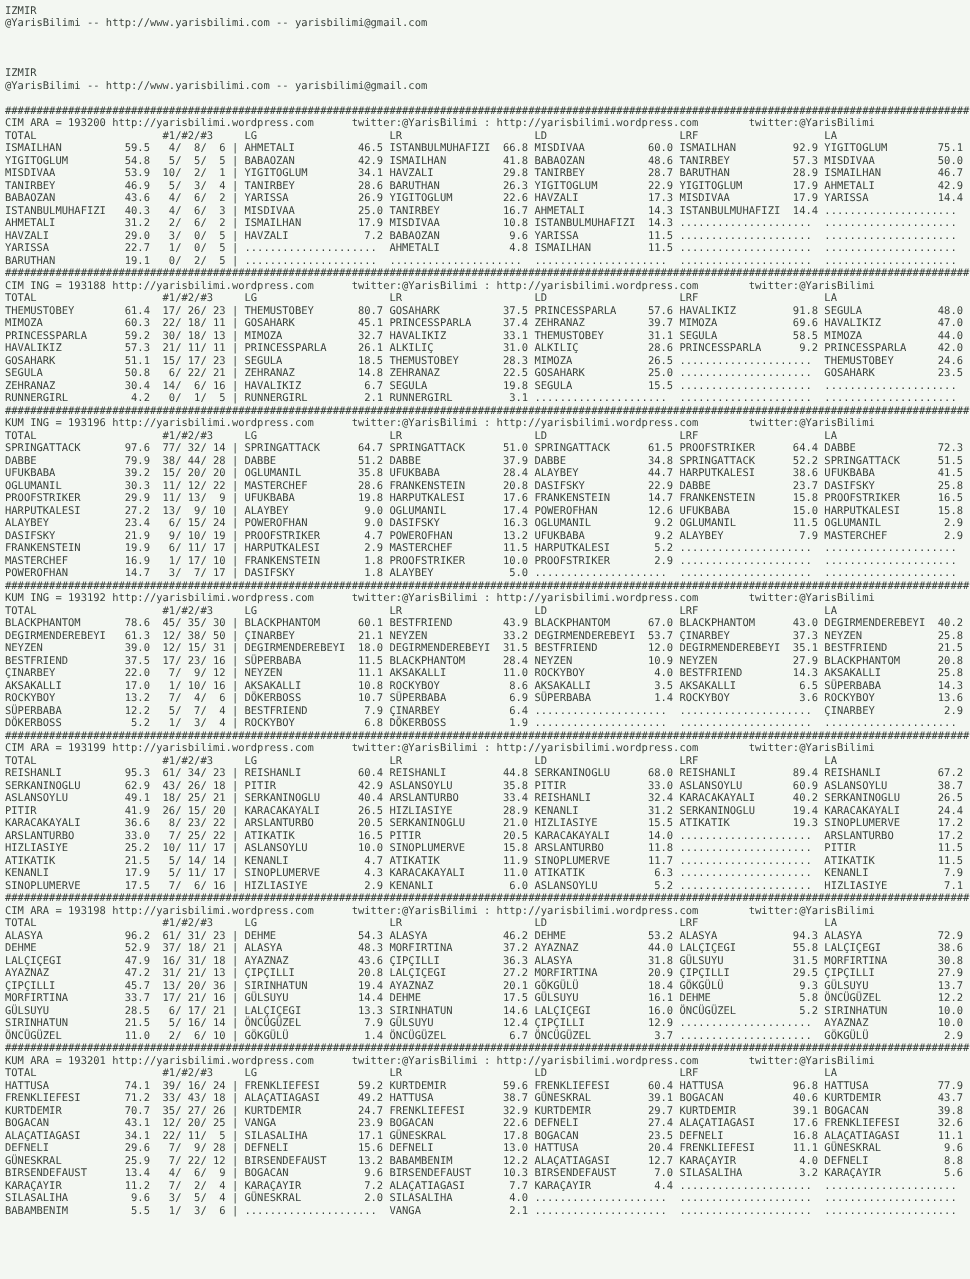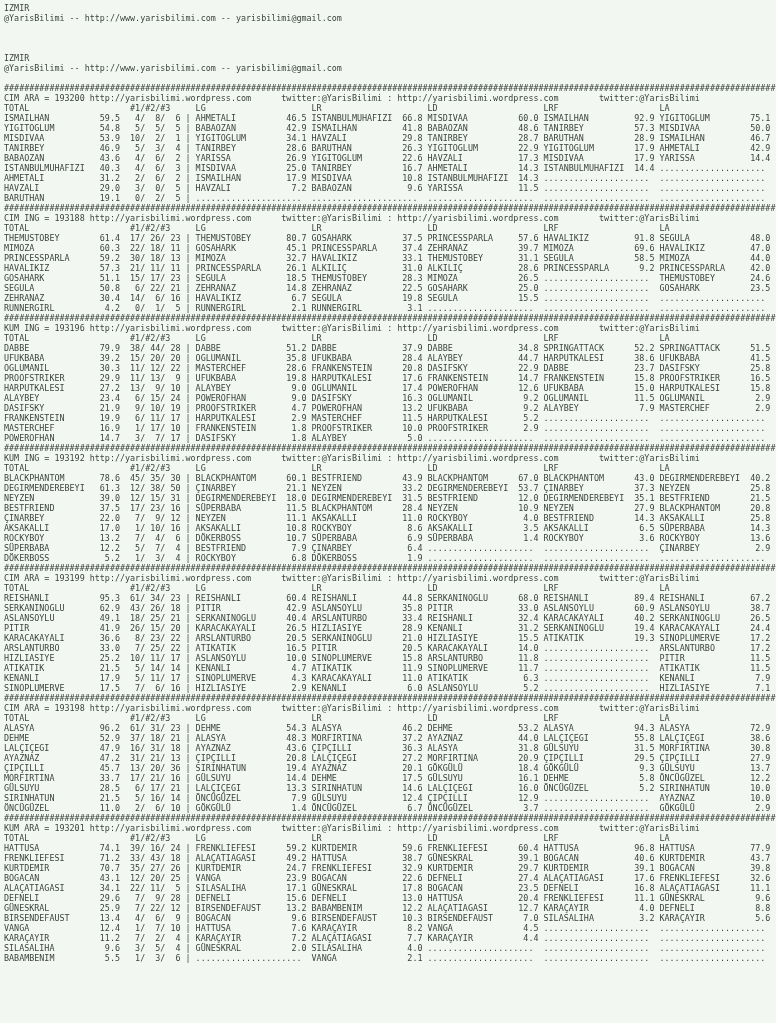--- a/index.html
+++ b/index.html
@@ -40,39 +40,41 @@
         <div class="line">CIM ARA = 193200 http://yarisbilimi.wordpress.com      twitter:@YarisBilimi : http://yarisbilimi.wordpress.com        twitter:@YarisBilimi</div>
         <div class="line">TOTAL                    #1/#2/#3     LG                     LR                     LD                     LRF                    LA</div>
         <div class="line">ISMAILHAN          59.5   4/  8/  6 | AHMETALI          46.5 ISTANBULMUHAFIZI  66.8 MISDIVAA          60.0 ISMAILHAN         92.9 YIGITOGLUM        75.1 </div>
         <div class="line">YIGITOGLUM         54.8   5/  5/  5 | BABAOZAN          42.9 ISMAILHAN         41.8 BABAOZAN          48.6 TANIRBEY          57.3 MISDIVAA          50.0 </div>
         <div class="line">MISDIVAA           53.9  10/  2/  1 | YIGITOGLUM        34.1 HAVZALI           29.8 TANIRBEY          28.7 BARUTHAN          28.9 ISMAILHAN         46.7 </div>
         <div class="line">TANIRBEY           46.9   5/  3/  4 | TANIRBEY          28.6 BARUTHAN          26.3 YIGITOGLUM        22.9 YIGITOGLUM        17.9 AHMETALI          42.9 </div>
         <div class="line">BABAOZAN           43.6   4/  6/  2 | YARISSA           26.9 YIGITOGLUM        22.6 HAVZALI           17.3 MISDIVAA          17.9 YARISSA           14.4 </div>
         <div class="line">ISTANBULMUHAFIZI   40.3   4/  6/  3 | MISDIVAA          25.0 TANIRBEY          16.7 AHMETALI          14.3 ISTANBULMUHAFIZI  14.4 .....................  </div>
         <div class="line">AHMETALI           31.2   2/  6/  2 | ISMAILHAN         17.9 MISDIVAA          10.8 ISTANBULMUHAFIZI  14.3 .....................  .....................  </div>
         <div class="line">HAVZALI            29.0   3/  0/  5 | HAVZALI            7.2 BABAOZAN           9.6 YARISSA           11.5 .....................  .....................  </div>
+        <div class="line">YARISSA            22.7   1/  0/  5 | .....................  AHMETALI           4.8 ISMAILHAN         11.5 .....................  .....................  </div>
         <div class="line">BARUTHAN           19.1   0/  2/  5 | .....................  .....................  .....................  .....................  .....................  </div>
       </div>
       <div>
         <div class="line">#########################################################################################################################################################</div>
         <div class="line">CIM ING = 193188 http://yarisbilimi.wordpress.com      twitter:@YarisBilimi : http://yarisbilimi.wordpress.com        twitter:@YarisBilimi</div>
         <div class="line">TOTAL                    #1/#2/#3     LG                     LR                     LD                     LRF                    LA</div>
         <div class="line">THEMUSTOBEY        61.4  17/ 26/ 23 | THEMUSTOBEY       80.7 GOSAHARK          37.5 PRINCESSPARLA     57.6 HAVALIKIZ         91.8 SEGULA            48.0 </div>
         <div class="line">MIMOZA             60.3  22/ 18/ 11 | GOSAHARK          45.1 PRINCESSPARLA     37.4 ZEHRANAZ          39.7 MIMOZA            69.6 HAVALIKIZ         47.0 </div>
         <div class="line">PRINCESSPARLA      59.2  30/ 18/ 13 | MIMOZA            32.7 HAVALIKIZ         33.1 THEMUSTOBEY       31.1 SEGULA            58.5 MIMOZA            44.0 </div>
         <div class="line">HAVALIKIZ          57.3  21/ 11/ 11 | PRINCESSPARLA     26.1 ALKILIÇ           31.0 ALKILIÇ           28.6 PRINCESSPARLA      9.2 PRINCESSPARLA     42.0 </div>
         <div class="line">GOSAHARK           51.1  15/ 17/ 23 | SEGULA            18.5 THEMUSTOBEY       28.3 MIMOZA            26.5 .....................  THEMUSTOBEY       24.6 </div>
         <div class="line">SEGULA             50.8   6/ 22/ 21 | ZEHRANAZ          14.8 ZEHRANAZ          22.5 GOSAHARK          25.0 .....................  GOSAHARK          23.5 </div>
         <div class="line">ZEHRANAZ           30.4  14/  6/ 16 | HAVALIKIZ          6.7 SEGULA            19.8 SEGULA            15.5 .....................  .....................  </div>
         <div class="line">RUNNERGIRL          4.2   0/  1/  5 | RUNNERGIRL         2.1 RUNNERGIRL         3.1 .....................  .....................  .....................  </div>
       </div>
       <div>
         <div class="line">#########################################################################################################################################################</div>
         <div class="line">KUM ING = 193196 http://yarisbilimi.wordpress.com      twitter:@YarisBilimi : http://yarisbilimi.wordpress.com        twitter:@YarisBilimi</div>
         <div class="line">TOTAL                    #1/#2/#3     LG                     LR                     LD                     LRF                    LA</div>
+        <div class="line">SPRINGATTACK       97.6  77/ 32/ 14 | SPRINGATTACK      64.7 SPRINGATTACK      51.0 SPRINGATTACK      61.5 PROOFSTRIKER      64.4 DABBE             72.3 </div>
         <div class="line">DABBE              79.9  38/ 44/ 28 | DABBE             51.2 DABBE             37.9 DABBE             34.8 SPRINGATTACK      52.2 SPRINGATTACK      51.5 </div>
         <div class="line">UFUKBABA           39.2  15/ 20/ 20 | OGLUMANIL         35.8 UFUKBABA          28.4 ALAYBEY           44.7 HARPUTKALESI      38.6 UFUKBABA          41.5 </div>
         <div class="line">OGLUMANIL          30.3  11/ 12/ 22 | MASTERCHEF        28.6 FRANKENSTEIN      20.8 DASIFSKY          22.9 DABBE             23.7 DASIFSKY          25.8 </div>
         <div class="line">PROOFSTRIKER       29.9  11/ 13/  9 | UFUKBABA          19.8 HARPUTKALESI      17.6 FRANKENSTEIN      14.7 FRANKENSTEIN      15.8 PROOFSTRIKER      16.5 </div>
         <div class="line">HARPUTKALESI       27.2  13/  9/ 10 | ALAYBEY            9.0 OGLUMANIL         17.4 POWEROFHAN        12.6 UFUKBABA          15.0 HARPUTKALESI      15.8 </div>
         <div class="line">ALAYBEY            23.4   6/ 15/ 24 | POWEROFHAN         9.0 DASIFSKY          16.3 OGLUMANIL          9.2 OGLUMANIL         11.5 OGLUMANIL          2.9 </div>
         <div class="line">DASIFSKY           21.9   9/ 10/ 19 | PROOFSTRIKER       4.7 POWEROFHAN        13.2 UFUKBABA           9.2 ALAYBEY            7.9 MASTERCHEF         2.9 </div>
         <div class="line">FRANKENSTEIN       19.9   6/ 11/ 17 | HARPUTKALESI       2.9 MASTERCHEF        11.5 HARPUTKALESI       5.2 .....................  .....................  </div>
         <div class="line">MASTERCHEF         16.9   1/ 17/ 10 | FRANKENSTEIN       1.8 PROOFSTRIKER      10.0 PROOFSTRIKER       2.9 .....................  .....................  </div>
         <div class="line">POWEROFHAN         14.7   3/  7/ 17 | DASIFSKY           1.8 ALAYBEY            5.0 .....................  .....................  .....................  </div>
@@ -125,19 +127,18 @@
         <div class="line">KUM ARA = 193201 http://yarisbilimi.wordpress.com      twitter:@YarisBilimi : http://yarisbilimi.wordpress.com        twitter:@YarisBilimi</div>
         <div class="line">TOTAL                    #1/#2/#3     LG                     LR                     LD                     LRF                    LA</div>
         <div class="line">HATTUSA            74.1  39/ 16/ 24 | FRENKLIEFESI      59.2 KURTDEMIR         59.6 FRENKLIEFESI      60.4 HATTUSA           96.8 HATTUSA           77.9 </div>
         <div class="line">FRENKLIEFESI       71.2  33/ 43/ 18 | ALAÇATIAGASI      49.2 HATTUSA           38.7 GÜNESKRAL         39.1 BOGACAN           40.6 KURTDEMIR         43.7 </div>
         <div class="line">KURTDEMIR          70.7  35/ 27/ 26 | KURTDEMIR         24.7 FRENKLIEFESI      32.9 KURTDEMIR         29.7 KURTDEMIR         39.1 BOGACAN           39.8 </div>
         <div class="line">BOGACAN            43.1  12/ 20/ 25 | VANGA             23.9 BOGACAN           22.6 DEFNELI           27.4 ALAÇATIAGASI      17.6 FRENKLIEFESI      32.6 </div>
         <div class="line">ALAÇATIAGASI       34.1  22/ 11/  5 | SILASALIHA        17.1 GÜNESKRAL         17.8 BOGACAN           23.5 DEFNELI           16.8 ALAÇATIAGASI      11.1 </div>
         <div class="line">DEFNELI            29.6   7/  9/ 28 | DEFNELI           15.6 DEFNELI           13.0 HATTUSA           20.4 FRENKLIEFESI      11.1 GÜNESKRAL          9.6 </div>
         <div class="line">GÜNESKRAL          25.9   7/ 22/ 12 | BIRSENDEFAUST     13.2 BABAMBENIM        12.2 ALAÇATIAGASI      12.7 KARAÇAYIR          4.0 DEFNELI            8.8 </div>
         <div class="line">BIRSENDEFAUST      13.4   4/  6/  9 | BOGACAN            9.6 BIRSENDEFAUST     10.3 BIRSENDEFAUST      7.0 SILASALIHA         3.2 KARAÇAYIR          5.6 </div>
-        <div class="line">VANGA              12.4   1/  7/ 10 | HATTUSA            7.6 KARAÇAYIR          8.2 VANGA              4.5 .....................  .....................  </div>
         <div class="line">KARAÇAYIR          11.2   7/  2/  4 | KARAÇAYIR          7.2 ALAÇATIAGASI       7.7 KARAÇAYIR          4.4 .....................  .....................  </div>
         <div class="line">SILASALIHA          9.6   3/  5/  4 | GÜNESKRAL          2.0 SILASALIHA         4.0 .....................  .....................  .....................  </div>
         <div class="line">BABAMBENIM          5.5   1/  3/  6 | .....................  VANGA              2.1 .....................  .....................  .....................  </div>
       </div>
     </div>
 </main>
 
 </body></html>

